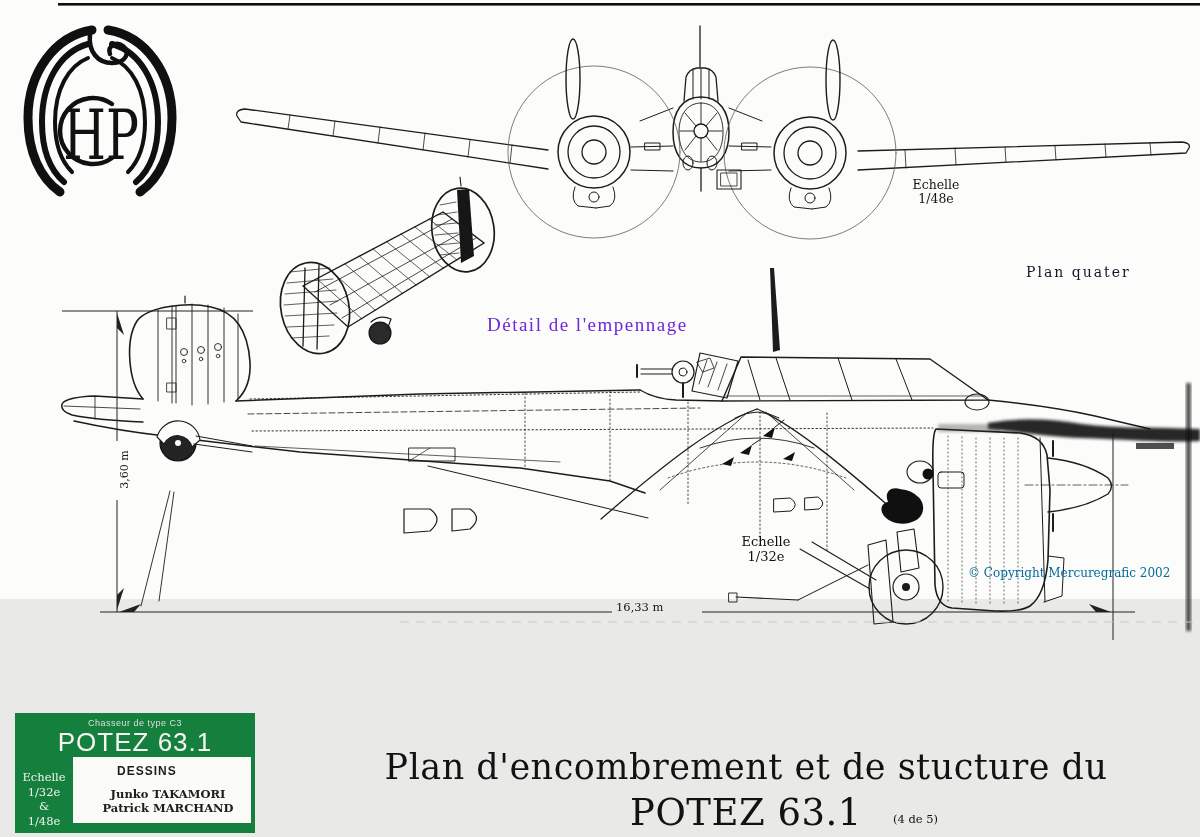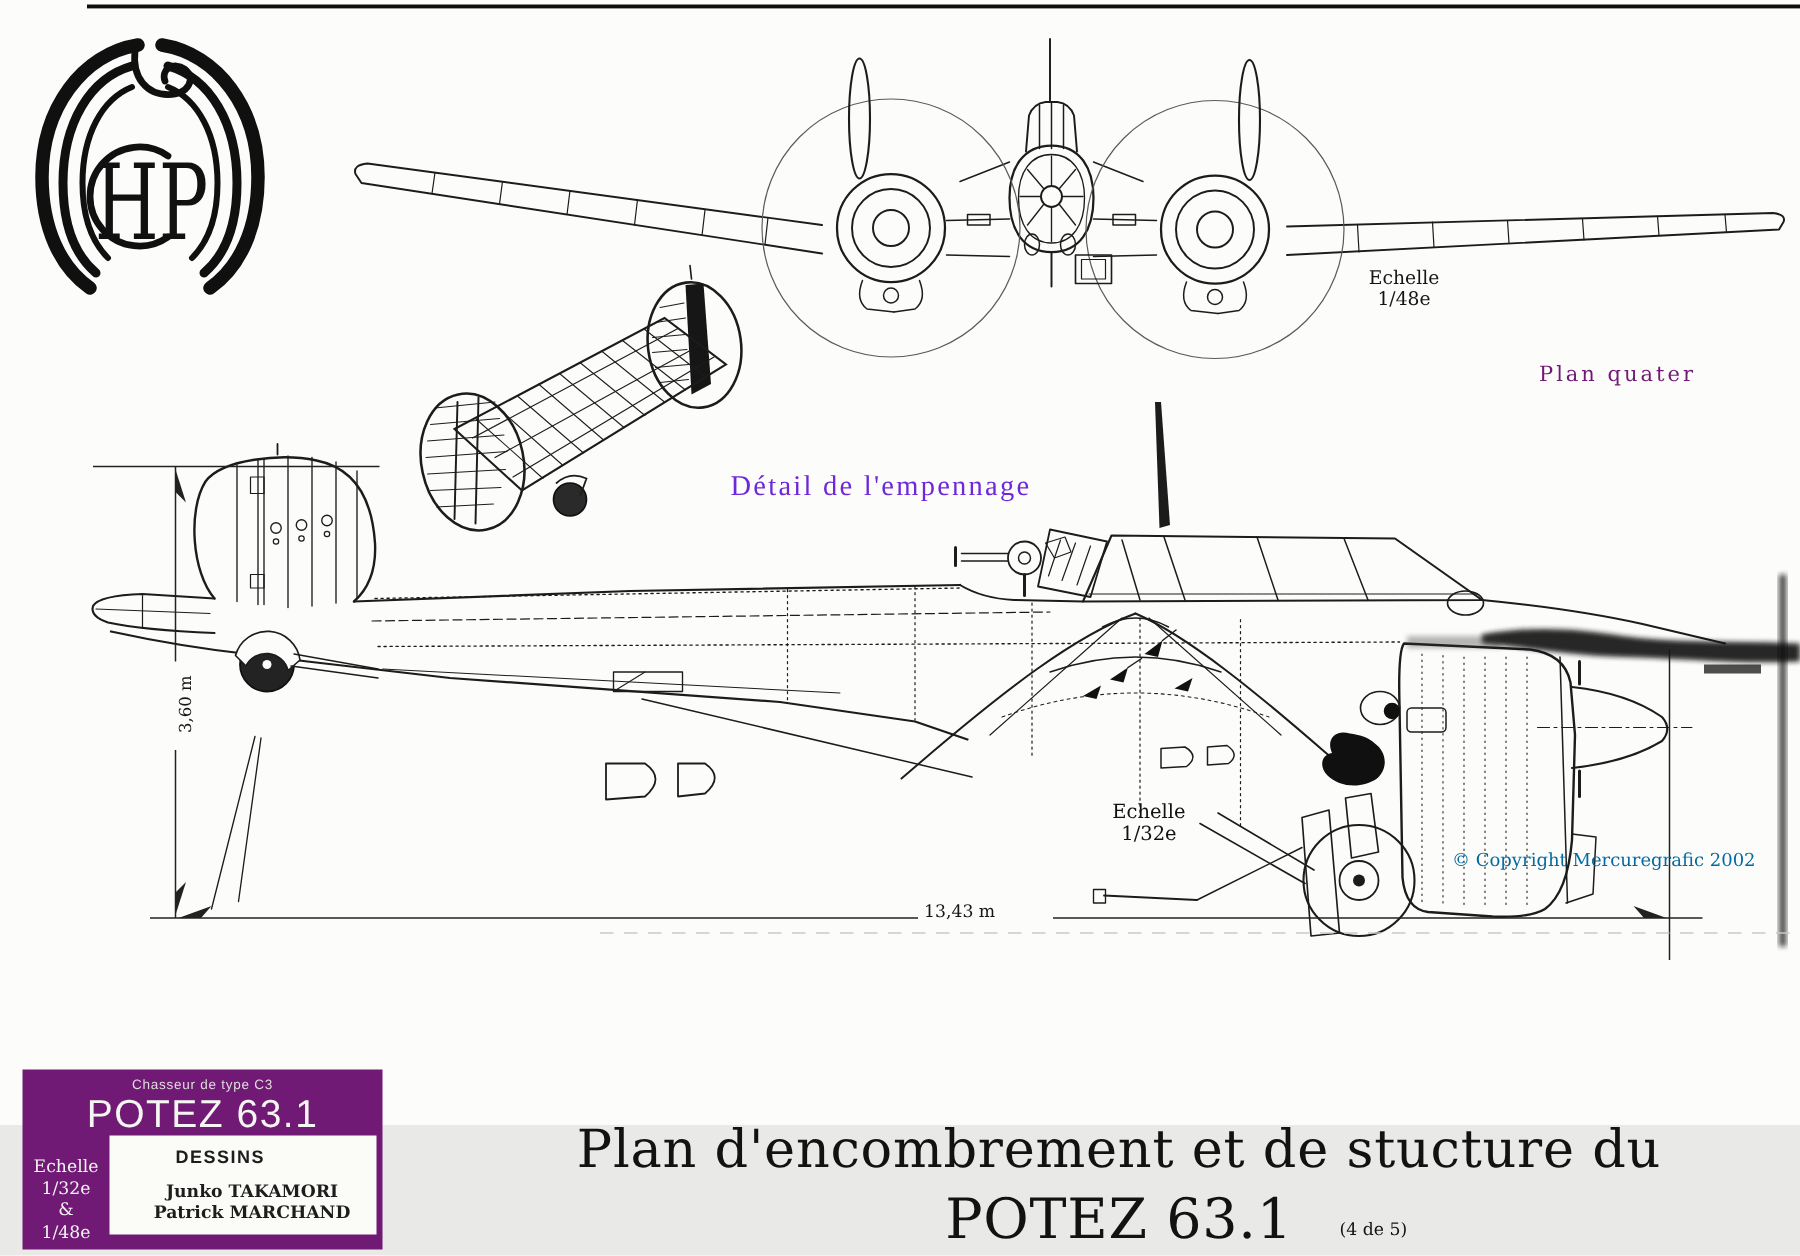--- a/index.html
+++ b/index.html
@@ -1,28 +1,28 @@
 <!DOCTYPE html>
 <html><head>
 <meta charset="utf-8">
 <style>
   html,body{margin:0;padding:0;}
   body{width:1200px;height:837px;overflow:hidden;background:#e9e9e7;}
-  #sheet{position:relative;width:1200px;height:750px;background:#fcfcfa;font-family:"DejaVu Serif",serif;color:#1a1a1a;}
+  #sheet{position:relative;width:1200px;height:599px;background:#fcfcfa;font-family:"DejaVu Serif",serif;color:#1a1a1a;}
   #lineart{position:absolute;left:0;top:0;}
   .lbl{position:absolute;white-space:nowrap;}
   .lbl-echelle48{left:893px;top:178px;width:86px;text-align:center;font-size:12.5px;line-height:13.5px;color:#141414;}
-  .lbl-plan{left:1026px;top:242px;font-size:14px;letter-spacing:2px;color:#701a75;}
+  .lbl-plan{left:1026px;top:264px;font-size:14px;letter-spacing:2px;color:#0f172a;}
   .lbl-emp{left:487px;top:314px;font-size:19px;letter-spacing:1.5px;color:#6d28d9;font-family:Liberation Serif, serif;}
   .lbl-echelle32{left:722px;top:535px;width:88px;text-align:center;font-size:13px;line-height:14.5px;color:#111;}
   .lbl-copy{left:968px;top:566px;font-size:12px;color:#0369a1;}
   .lbl-len{left:616px;top:600px;font-size:11.5px;color:#161616;}
   .lbl-ht{left:94px;top:463px;width:60px;text-align:center;font-size:11px;color:#161616;transform:rotate(-90deg);}
   
-  .tb{position:absolute;left:15px;top:713px;width:240px;height:120px;background:#701a75;}
+  .tb{position:absolute;left:15px;top:713px;width:240px;height:120px;background:#15803d;}
   .tb-type{position:absolute;top:5px;left:0;right:0;text-align:center;color:#dededb;font-family:"Liberation Sans",sans-serif;font-size:9px;letter-spacing:.5px;}
   .tb-name{position:absolute;top:15px;left:0;right:0;text-align:center;color:#f5f5f2;font-family:"Liberation Sans",sans-serif;font-size:26px;line-height:28px;letter-spacing:1px;}
   .tb-white{position:absolute;left:58px;top:44px;width:178px;height:66px;background:#fbfbf8;}
   .tb-dessins{position:absolute;left:12px;top:7px;font-family:"Liberation Sans",sans-serif;font-weight:bold;font-size:12px;letter-spacing:1px;color:#1d1d1d;padding-left:32px;}
   .tb-authors{position:absolute;left:12px;right:0;top:30px;text-align:center;font-size:11.5px;line-height:14px;font-weight:bold;color:#1d1d1d;}
   .tb-scale{position:absolute;left:0;top:44px;width:58px;height:76px;color:#f2f2ef;text-align:center;font-size:11.5px;line-height:14.5px;padding-top:13px;box-sizing:border-box;}
   
   .title-line1{position:absolute;left:292px;top:747px;width:908px;text-align:center;font-size:35px;color:#121212;letter-spacing:.5px;}
   .title-line2{position:absolute;left:292px;top:791px;width:908px;text-align:center;font-size:37px;color:#121212;letter-spacing:.5px;}
   .sheet-note{position:absolute;left:893px;top:812px;font-size:11.5px;color:#121212;}
@@ -345,21 +345,21 @@
 
 <div class="lbl lbl-emp">Détail de l'empennage</div>
 
 <div class="lbl lbl-echelle32">
   <div>Echelle</div>
   <div>1/32e</div>
 </div>
 
 <div class="lbl lbl-copy">© Copyright Mercuregrafic 2002</div>
 
-<div class="lbl lbl-len">13,43 m</div>
+<div class="lbl lbl-len">16,33 m</div>
 <div class="lbl lbl-ht">3,60 m</div>
 
 <div class="tb">
   <div class="tb-type">Chasseur de type C3</div>
   <div class="tb-name">POTEZ 63.1</div>
   <div class="tb-scale">
     <div>Echelle</div>
     <div>1/32e</div>
     <div>&amp;</div>
     <div>1/48e</div>

